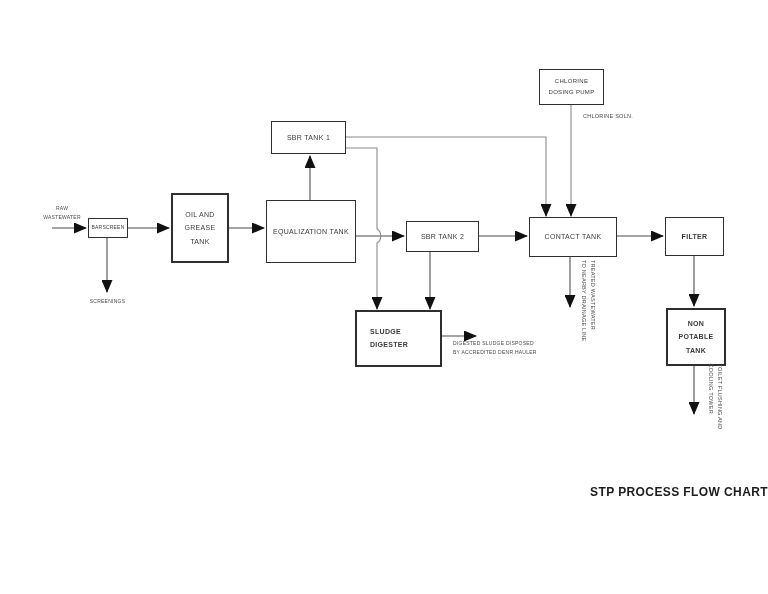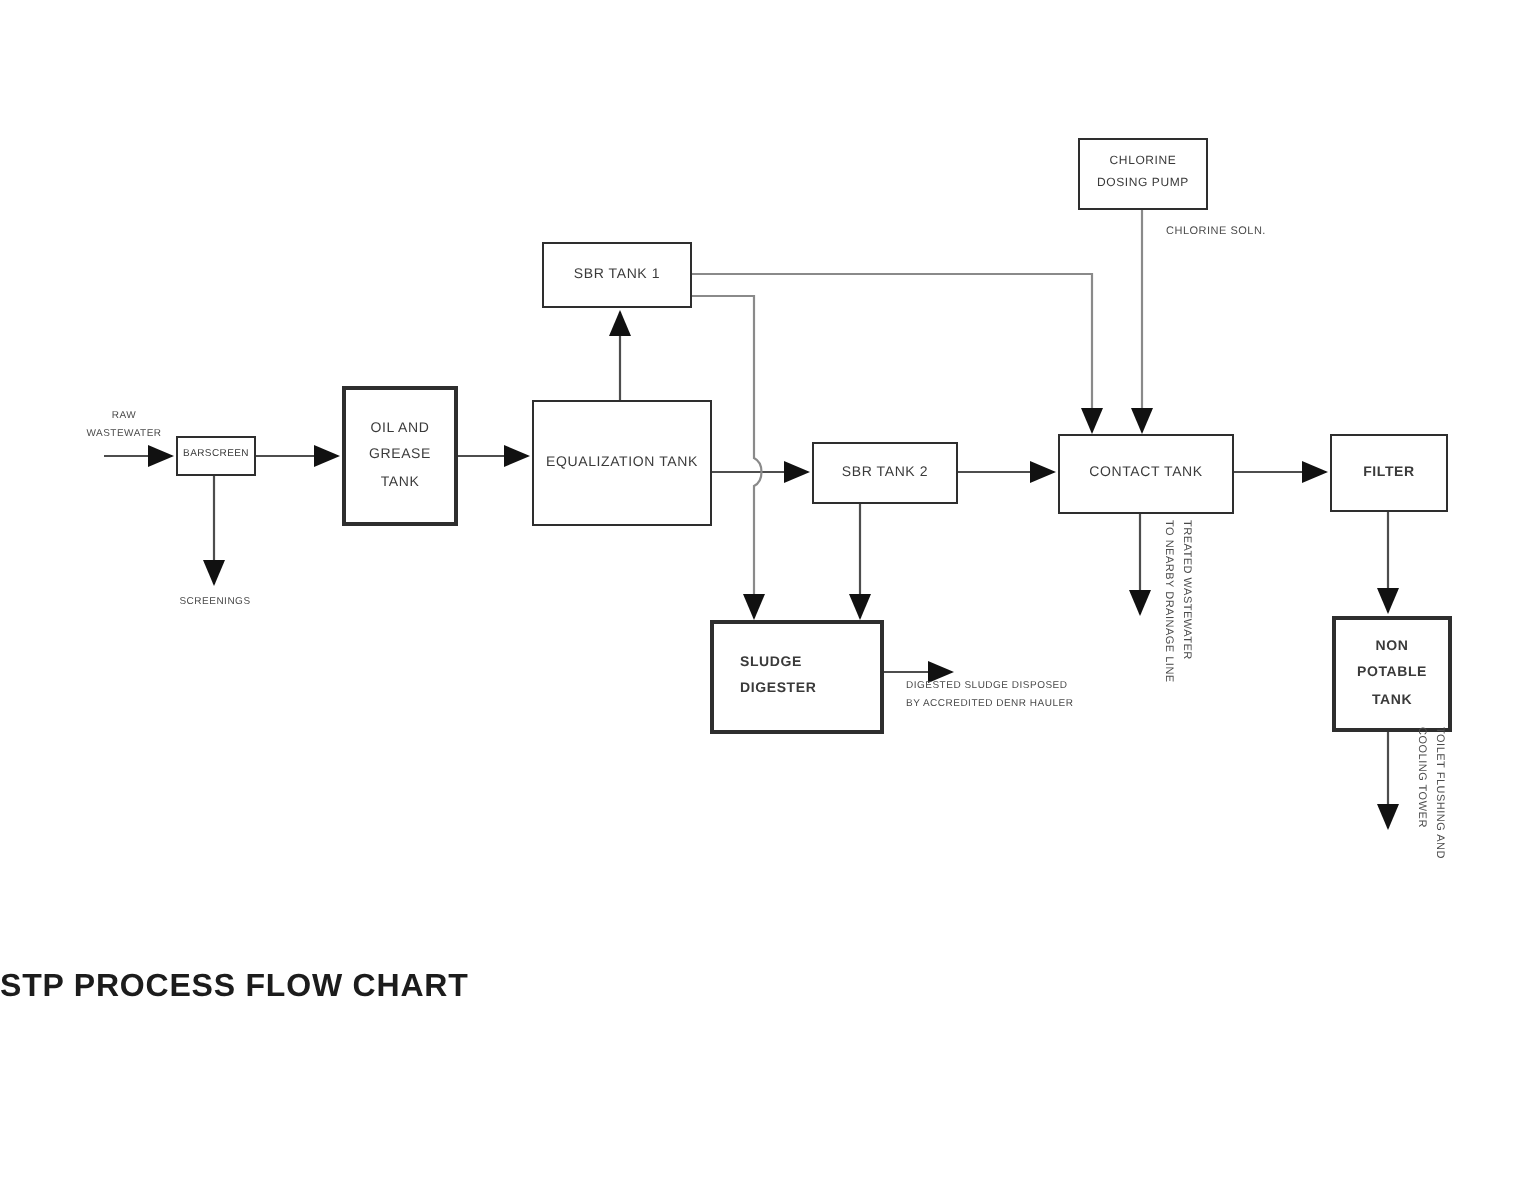--- a/index.html
+++ b/index.html
@@ -10,21 +10,21 @@
        flex-direction:column;align-items:center;justify-content:center;text-align:center;
        font-size:7px;letter-spacing:.3px;color:#3a3a3a;box-sizing:border-box;}
   .box.thick{border-width:2px;}
   .box .ln{display:block;line-height:1.9;}
   .tiny{font-size:5px;letter-spacing:.2px;}
   .lbl{position:absolute;font-size:5px;letter-spacing:.25px;color:#4a4a4a;line-height:1.7;}
   .lbl.center{text-align:center;}
   .rot{transform:rotate(90deg);transform-origin:center center;font-size:5.5px;line-height:1.65;
        white-space:nowrap;}
   .bold{font-weight:bold;}
-  #title{position:absolute;left:0;right:0;top:485px;text-align:left;font-size:16px;
+  #title{position:absolute;left:0;right:0;top:485px;text-align:right;font-size:12px;
          font-weight:bold;letter-spacing:.4px;color:#1c1c1c;}
   #sludge-box{align-items:flex-start;padding-left:13px;text-align:left;}
   #sludge-box .ln{line-height:1.75;}
 </style>
 </head>
 <body>
 
 <div id="page">
 
   <svg id="connectors" viewBox="0 0 768 594" xmlns="http://www.w3.org/2000/svg">

